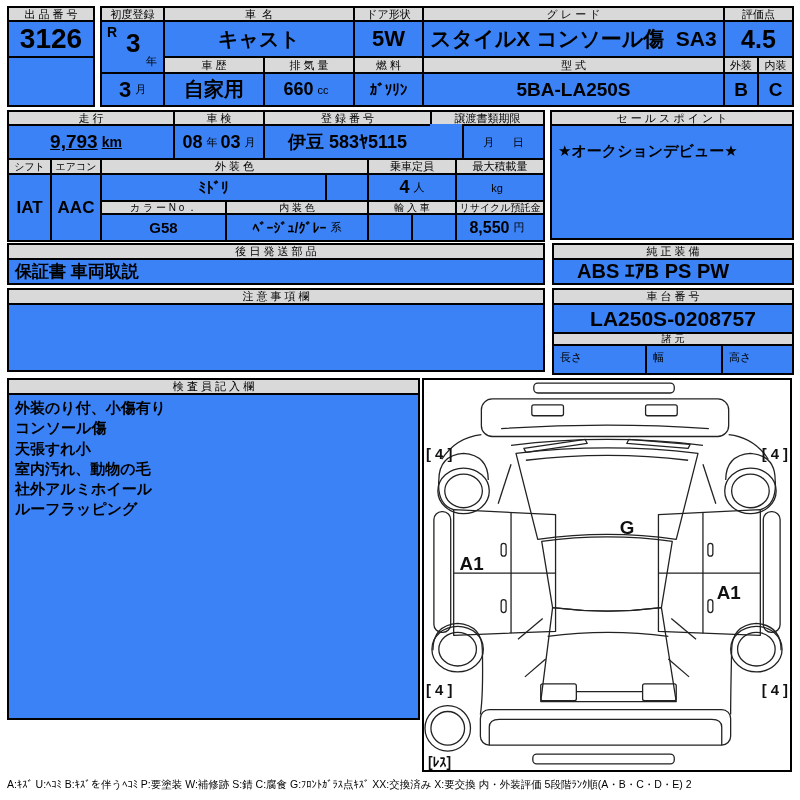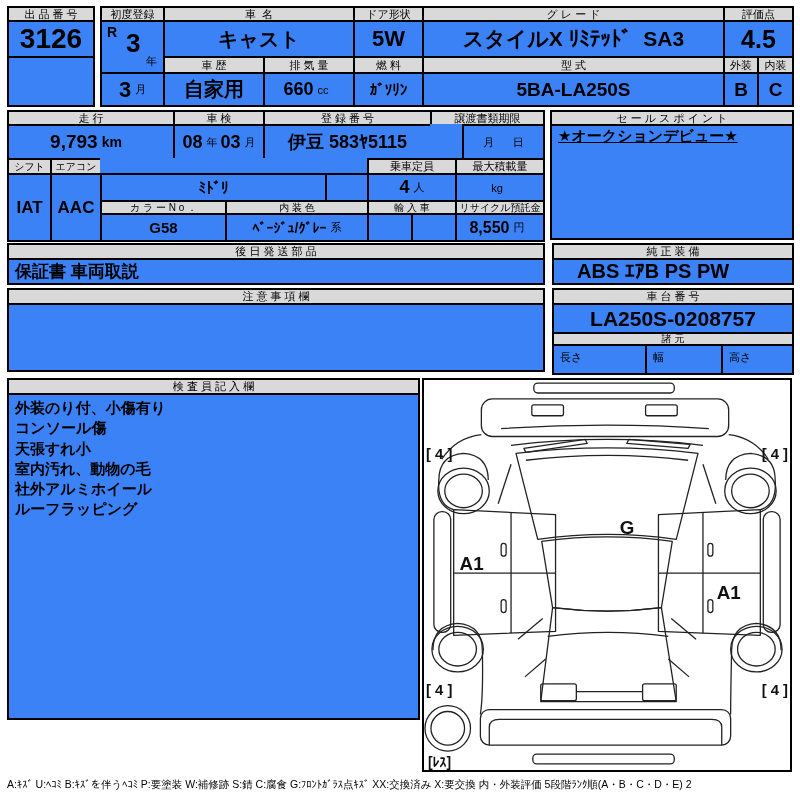--- a/index.html
+++ b/index.html
@@ -41,21 +41,21 @@
     <div class="hdr" style="grid-column:5;grid-row:1;">グ レ ー ド</div>
     <div class="hdr" style="grid-column:6/span 2;grid-row:1;">評価点</div>
 
     <div class="freg" style="grid-column:1;grid-row:2/span 2;">
       <span class="era">R</span>
       <span class="big">3</span>
       <span class="suf">年</span>
     </div>
     <div class="val" style="grid-column:2/span 2;grid-row:2;font-size:20px;">キャスト</div>
     <div class="val" style="grid-column:4;grid-row:2;font-size:22px;">5W</div>
-    <div class="val" style="grid-column:5;grid-row:2;font-size:21px;">スタイルX ﾘﾐﾃｯﾄﾞ  SA3</div>
+    <div class="val" style="grid-column:5;grid-row:2;font-size:21px;">スタイルX コンソール傷  SA3</div>
     <div class="val" style="grid-column:6/span 2;grid-row:2;font-size:25px;">4.5</div>
 
     <div class="hdr" style="grid-column:2;grid-row:3;">車 歴</div>
     <div class="hdr" style="grid-column:3;grid-row:3;">排 気 量</div>
     <div class="hdr" style="grid-column:4;grid-row:3;">燃 料</div>
     <div class="hdr" style="grid-column:5;grid-row:3;">型 式</div>
     <div class="hdr" style="grid-column:6;grid-row:3;">外装</div>
     <div class="hdr" style="grid-column:7;grid-row:3;">内装</div>
 
     <div class="val" style="grid-column:1;grid-row:4;">
@@ -72,42 +72,43 @@
     <div class="val" style="grid-column:6;grid-row:4;font-size:19px;">B</div>
     <div class="val" style="grid-column:7;grid-row:4;font-size:19px;">C</div>
   </div>
 
   <div class="tbl" style="left:7px;top:110px;grid-template-columns:166px 90px 167px 113px;grid-template-rows:14px 34px;">
     <div class="hdr">走 行</div>
     <div class="hdr">車 検</div>
     <div class="hdr">登 録 番 号</div>
     <div class="hdr">譲渡書類期限</div>
 
-    <div class="val right" style="padding-right:10px;">
+    <div class="val right" style="padding-right:10px;text-decoration:underline;">
       <span style="font-size:19px;">9,793</span>
       <span class="unit" style="font-size:14px;">km</span>
     </div>
     <div class="val">
       <span style="font-size:18px;">08</span>
       <span class="unit small">年</span>
       <span style="font-size:18px;margin-left:3px;">03</span>
       <span class="unit small">月</span>
     </div>
     <div class="val" style="font-size:18px;">伊豆 583ﾔ5115</div>
     <div class="val" style="font-size:11px;font-weight:normal;margin-left:32px;">月      日</div>
   </div>
 
   <div class="tbl" style="left:550px;top:110px;grid-template-columns:242px;grid-template-rows:14px 114px;">
     <div class="hdr">セ ー ル ス ポ イ ン ト</div>
-    <div class="val left topleft" style="font-size:15px;padding-top:1px;text-decoration:underline;">★オークションデビュー★</div>
+    <div class="val left topleft" style="font-size:15px;padding-top:16px;">★オークションデビュー★</div>
   </div>
 
   <div class="tbl" style="left:7px;top:158px;grid-template-columns:43px 50px 125px 100px 42px 44px 44px 88px;grid-template-rows:15px 27px 13px 27px;">
     <div class="hdr" style="grid-column:1;grid-row:1;font-size:10px;">シフト</div>
     <div class="hdr" style="grid-column:2;grid-row:1;font-size:10px;">エアコン</div>
+    <div class="hdr" style="grid-column:3/span 3;grid-row:1;">外 装 色</div>
     <div class="hdr" style="grid-column:6/span 2;grid-row:1;">乗車定員</div>
     <div class="hdr" style="grid-column:8;grid-row:1;">最大積載量</div>
 
     <div class="val" style="grid-column:1;grid-row:2/span 3;font-size:17px;">IAT</div>
     <div class="val" style="grid-column:2;grid-row:2/span 3;font-size:17px;">AAC</div>
     <div class="val" style="grid-column:3/span 2;grid-row:2;font-size:15px;">ﾐﾄﾞﾘ</div>
     <div style="grid-column:5;grid-row:2;"></div>
     <div class="val" style="grid-column:6/span 2;grid-row:2;">
       <span style="font-size:18px;">4</span>
       <span class="unit small">人</span>

